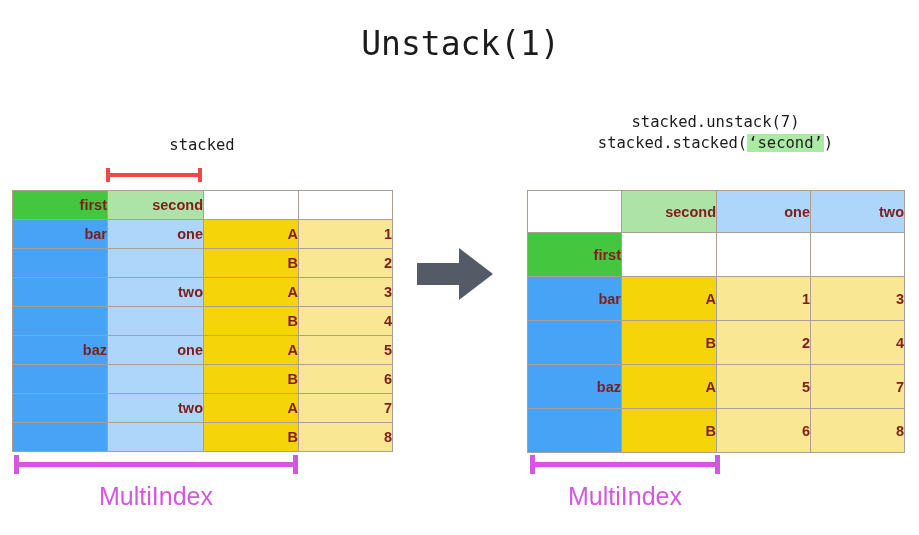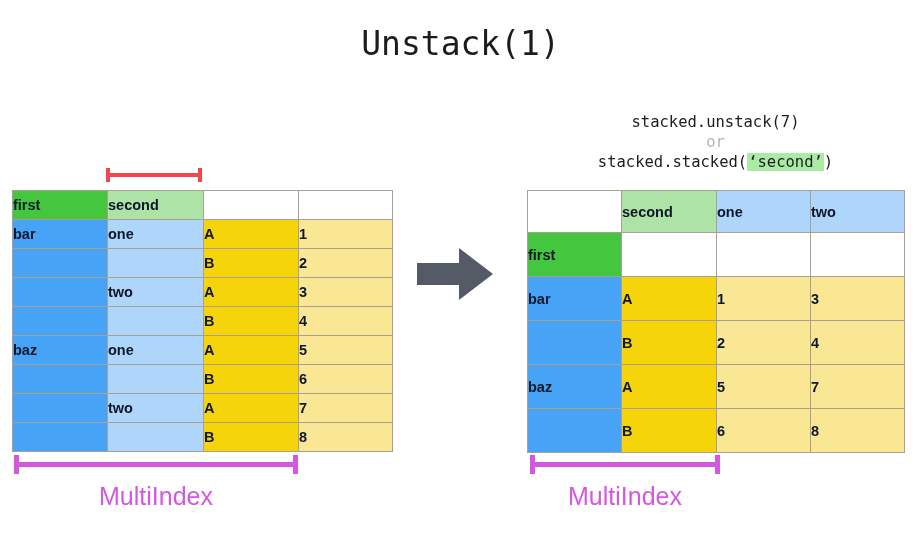--- a/index.html
+++ b/index.html
@@ -54,25 +54,25 @@
   }
 
   
   .tbl {
     position: absolute;
     border-collapse: collapse;
     table-layout: fixed;
   }
   .tbl td {
     border: 1px solid #a9a093;
-    text-align: left;
+    text-align: right;
     vertical-align: middle;
     font-size: 14.5px;
     font-weight: bold;
-    color: #0f172a;
+    color: #7f1d1d;
     padding: 0;
     height: 29px;
   }
   .c-white   { background: #ffffff; }
   .c-green   { background: #45c63f; }
   .c-lgreen  { background: #aee3a8; }
   .c-blue    { background: #47a3f5; }
   .c-lblue   { background: #aed5fa; margin-left: 16px; }
   .c-gold    { background: #f5d409; }
   .c-lyellow { background: #fae793; font-weight: normal; color: #3a3a3a; font-size: 15px; }
@@ -125,20 +125,21 @@
     white-space: nowrap;
   }
 </style>
 </head>
 <body>
 
 <div id="root">
 
   <div class="title">Unstack(1)</div>
 
+  <div class="caption-mono caption-left">stacked</div>
 
   <div class="red-bracket" style="left:106px; top:168px; width:96px; height:14px;">
     <div class="bar"></div>
     <div class="cap l"></div>
     <div class="cap r"></div>
   </div>
 
   <table class="tbl" id="tbl-left">
     <colgroup>
       <col style="width:95px">
@@ -210,21 +211,20 @@
     <div class="cap r"></div>
   </div>
   <div class="mi-label" style="left:14px; top:482px; width:284px;">MultiIndex</div>
 
   <svg class="arrow" viewBox="0 0 76 52">
     <path d="M0 15 L42 15 L42 0 L76 26 L42 52 L42 37 L0 37 Z" fill="#545b66"></path>
   </svg>
 
   <div class="caption-right-block">
     <div class="line">stacked.unstack(7)</div>
-    <div class="line or">or</div>
     <div class="line"><span>stacked.stacked(</span><span class="hl-green">‘second’</span><span>)</span></div>
   </div>
 
   <table class="tbl" id="tbl-right">
     <colgroup>
       <col style="width:94px">
         <col style="width:95px">
         <col style="width:94px">
         <col style="width:94px">
     </colgroup>

